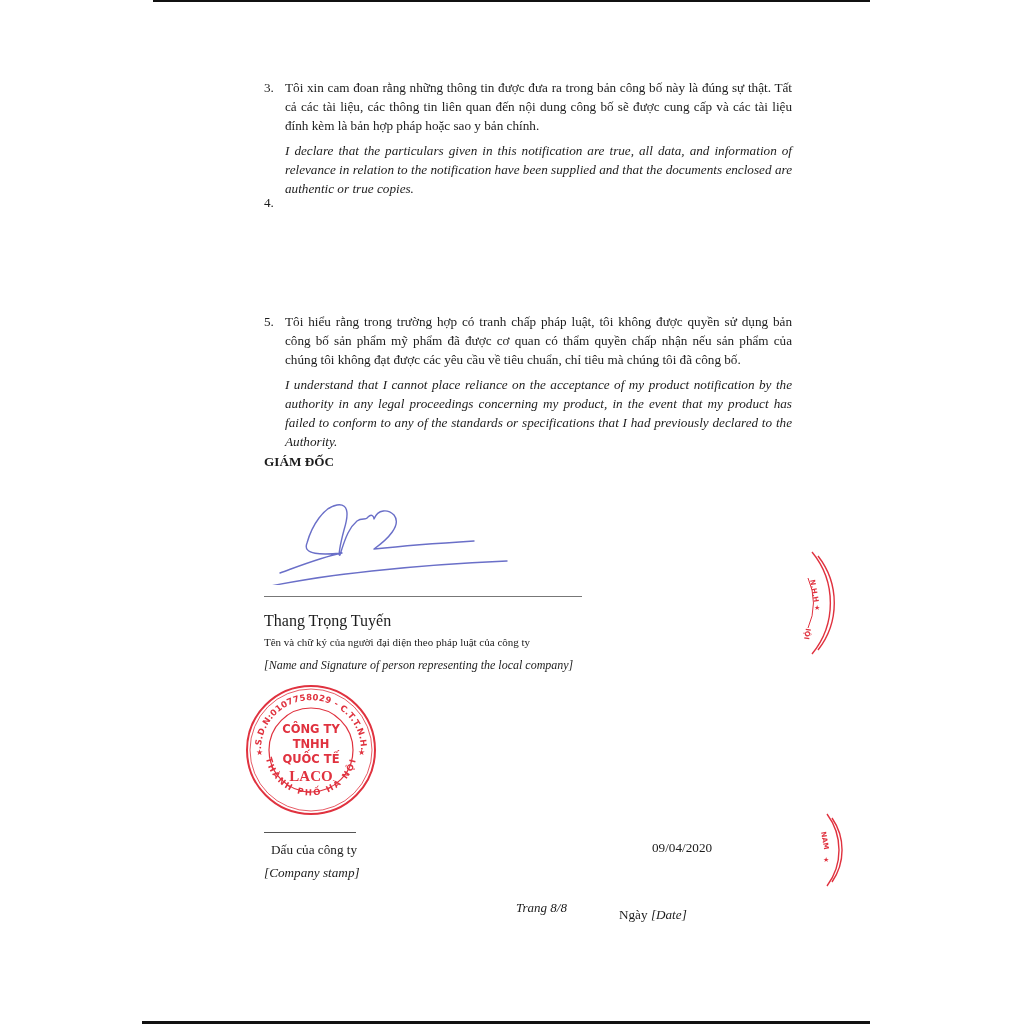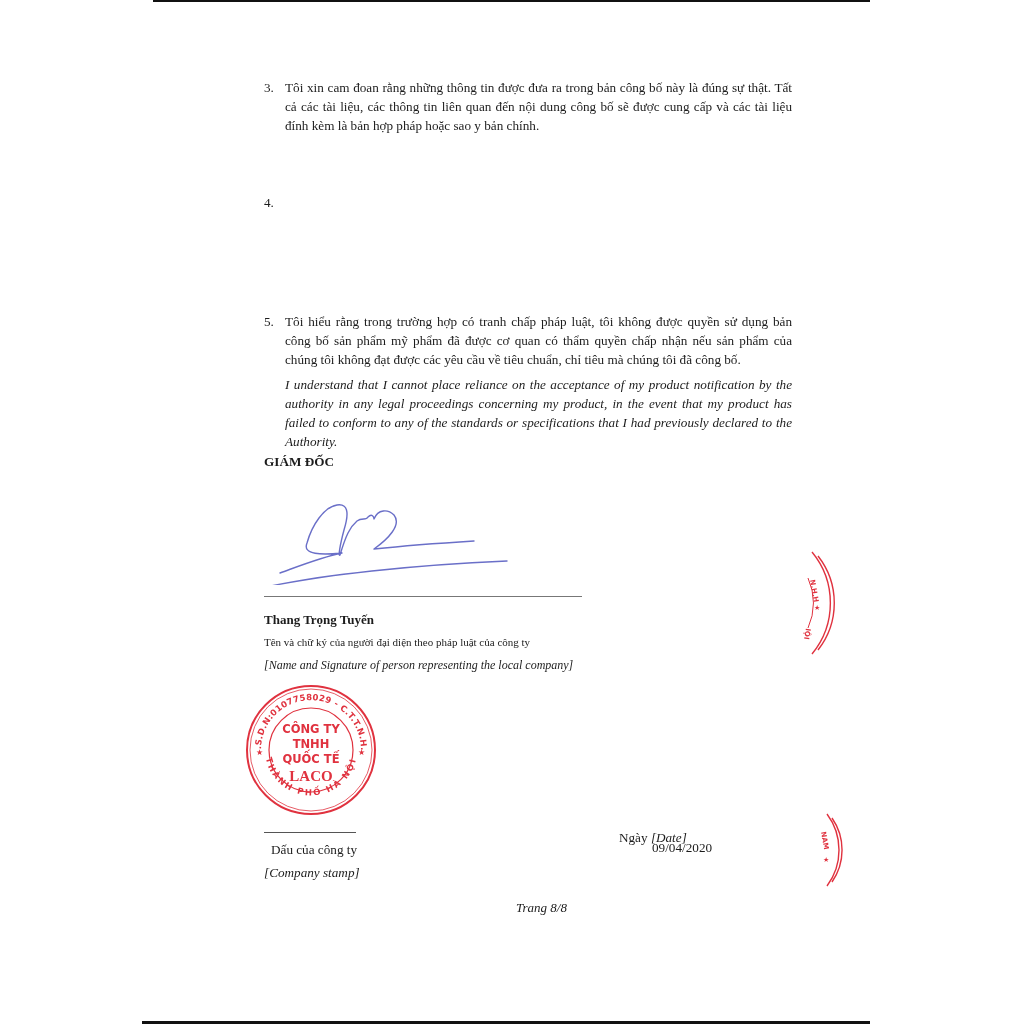--- a/index.html
+++ b/index.html
@@ -13,46 +13,47 @@
     .item { position: absolute; left: 264px; width: 528px; font-size: 13.2px; line-height: 19px; }
     .item .num { position: absolute; left: 0; top: 0; }
     .item .vi { margin-left: 21px; text-align: justify; }
     .item .en { margin-left: 21px; margin-top: 6px; font-style: italic; text-align: justify; }
     .item3 { top: 78px; }
     .item4 { top: 193px; }
     .item5 { top: 312px; }
     .title { position: absolute; left: 264px; top: 454px; font-size: 13.2px; font-weight: bold; }
     .signature { position: absolute; left: 262px; top: 495px; width: 270px; height: 90px; }
     .sig-line { position: absolute; left: 264px; top: 596px; width: 318px; height: 1px; background: #777; }
-    .name { position: absolute; left: 264px; top: 612px; font-size: 13px; font-weight: bold; }
+    .name { position: absolute; left: 264px; top: 612px; font-size: 16px; font-weight: normal; }
     .sig-caption-vi { position: absolute; left: 264px; top: 636px; font-size: 11px; }
     .sig-caption-en { position: absolute; left: 264px; top: 658px; font-size: 12px; font-style: italic; }
     .stamp { position: absolute; left: 244px; top: 683px; width: 134px; height: 134px; }
     .stamp-line { position: absolute; left: 264px; top: 832px; width: 92px; height: 1px; background: #555; }
     .stamp-caption-vi { position: absolute; left: 271px; top: 842px; font-size: 13.2px; }
     .stamp-caption-en { position: absolute; left: 264px; top: 865px; font-size: 13.2px; font-style: italic; }
     .date-value { position: absolute; left: 621px; top: 840px; font-size: 13.2px; margin-left: 31px; }
-    .date-label { position: absolute; left: 619px; top: 830px; font-size: 13.2px; }
+    .date-label { position: absolute; left: 619px; top: 907px; font-size: 13.2px; }
     .date-label i { font-style: italic; }
     .page-num { position: absolute; left: 500px; top: 900px; font-size: 13px; font-style: italic; margin-left: 16px; }
     .partial-stamp { position: absolute; }
     .ps1 { left: 800px; top: 548px; width: 60px; height: 110px; }
     .ps2 { left: 815px; top: 810px; width: 50px; height: 80px; }
   </style>
 </head>
 <body>
 
 <div class="border-top"></div>
 <div class="border-bottom"></div>
 
 <div class="page">
 
   <div class="item item3">
     <span class="num">3.</span>
     <div class="vi">Tôi xin cam đoan rằng những thông tin được đưa ra trong bản công bố này là đúng sự thật. Tất cả các tài liệu, các thông tin liên quan đến nội dung công bố sẽ được cung cấp và các tài liệu đính kèm là bản hợp pháp hoặc sao y bản chính.</div>
+    <div class="en">I declare that the particulars given in this notification are true, all data, and information of relevance in relation to the notification have been supplied and that the documents enclosed are authentic or true copies.</div>
   </div>
 
   <div class="item item4">
     <span class="num">4.</span>
   </div>
 
   <div class="item item5">
     <span class="num">5.</span>
     <div class="vi">Tôi hiểu rằng trong trường hợp có tranh chấp pháp luật, tôi không được quyền sử dụng bản công bố sản phẩm mỹ phẩm đã được cơ quan có thẩm quyền chấp nhận nếu sản phẩm của chúng tôi không đạt được các yêu cầu về tiêu chuẩn, chỉ tiêu mà chúng tôi đã công bố.</div>
     <div class="en">I understand that I cannot place reliance on the acceptance of my product notification by the authority in any legal proceedings concerning my product, in the event that my product has failed to conform to any of the standards or specifications that I had previously declared to the Authority.</div>

